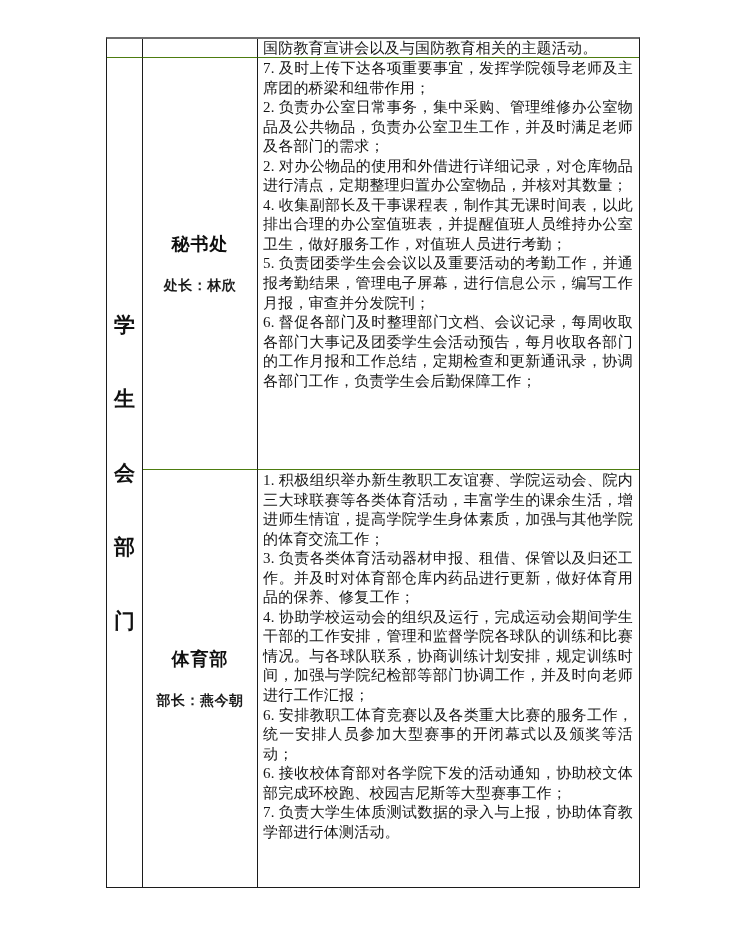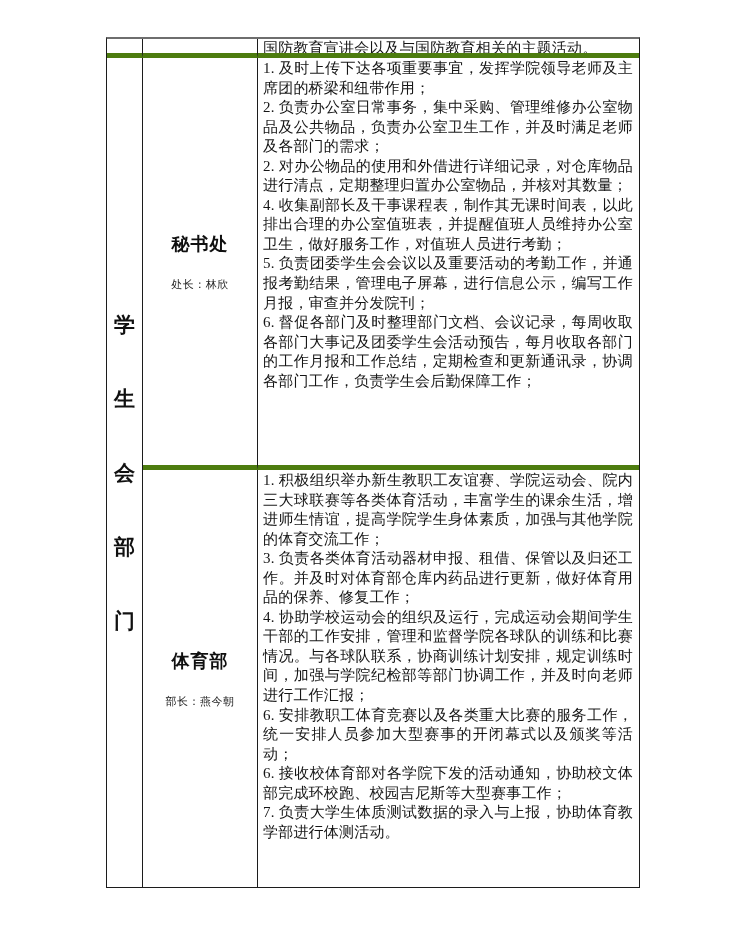--- a/index.html
+++ b/index.html
@@ -16,21 +16,21 @@
     position:absolute;
     left:106px; top:37px;
     width:534px;
     display:grid;
     grid-template-columns:36px 115px 1fr;
     grid-template-rows:19px 412px 417px;
     border:1px solid #1c1c1c;
     border-top:2px solid #6e6e6e;
     background:#ffffff;
   }
-  .cell { border-right:1px solid #1c1c1c; border-bottom:5px solid #4d7c0f; }
+  .cell { border-right:1px solid #1c1c1c; border-bottom:1px solid #4d7c0f; }
   .cell.no-r { border-right:none; }
   .cell.no-b { border-bottom:none; }
 
   .r1c1 { grid-column:1; grid-row:1; }
   .r1c2 { grid-column:2; grid-row:1; }
   .r1c3 { grid-column:3; grid-row:1; }
   .vert { grid-column:1; grid-row:2 / 4; }
   .r2c2 { grid-column:2; grid-row:2; }
   .r2c3 { grid-column:3; grid-row:2; }
   .r3c2 { grid-column:2; grid-row:3; }
@@ -59,21 +59,21 @@
 
   .dept-cell {
     display:flex;
     flex-direction:column;
     align-items:center;
     justify-content:center;
     gap:21px;
     font-family:"Liberation Sans","DejaVu Sans",sans-serif;
   }
   .dept-name  { font-size:18px; font-weight:600; letter-spacing:1px; color:#101010; }
-  .dept-leader{ font-size:11px; font-weight:400; letter-spacing:0.5px; color:#1a1a1a; }
+  .dept-leader{ font-size:14px; font-weight:700; letter-spacing:0.5px; color:#1a1a1a; }
 
   .duty-item { margin:0; }
 </style>
 </head>
 <body>
 
 <div class="page">
   <div class="doc-table">
 
     <div class="cell r1c1"></div>
@@ -86,21 +86,21 @@
       <span>会</span>
       <span>部</span>
       <span>门</span>
     </div>
 
     <div class="cell r2c2 dept-cell">
       <div class="dept-name">秘书处</div>
       <div class="dept-leader">处长：林欣</div>
     </div>
     <div class="cell r2c3 no-r duty-text">
-        <div class="duty-item">1. 及时上传下达各项重要事宜，发挥学院领导老师及主席团的桥梁和纽带作用；</div>
+        <div class="duty-item">7. 及时上传下达各项重要事宜，发挥学院领导老师及主席团的桥梁和纽带作用；</div>
         <div class="duty-item">2. 负责办公室日常事务，集中采购、管理维修办公室物品及公共物品，负责办公室卫生工作，并及时满足老师及各部门的需求；</div>
         <div class="duty-item">2. 对办公物品的使用和外借进行详细记录，对仓库物品进行清点，定期整理归置办公室物品，并核对其数量；</div>
         <div class="duty-item">4. 收集副部长及干事课程表，制作其无课时间表，以此排出合理的办公室值班表，并提醒值班人员维持办公室卫生，做好服务工作，对值班人员进行考勤；</div>
         <div class="duty-item">5. 负责团委学生会会议以及重要活动的考勤工作，并通报考勤结果，管理电子屏幕，进行信息公示，编写工作月报，审查并分发院刊；</div>
         <div class="duty-item">6. 督促各部门及时整理部门文档、会议记录，每周收取各部门大事记及团委学生会活动预告，每月收取各部门的工作月报和工作总结，定期检查和更新通讯录，协调各部门工作，负责学生会后勤保障工作；</div>
       </div>
 
     <div class="cell r3c2 no-b dept-cell">
       <div class="dept-name">体育部</div>
       <div class="dept-leader">部长：燕今朝</div>

